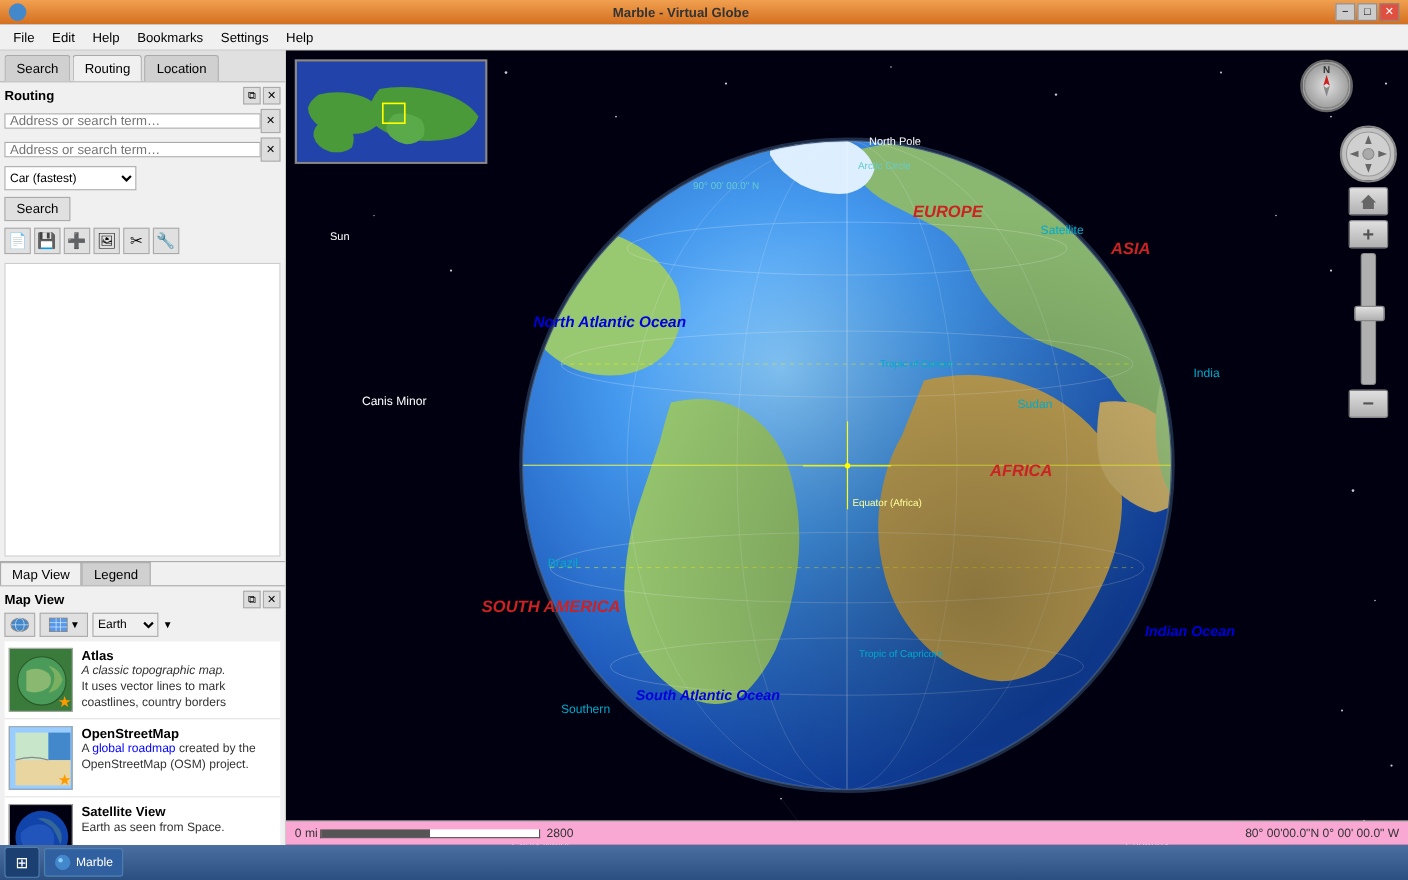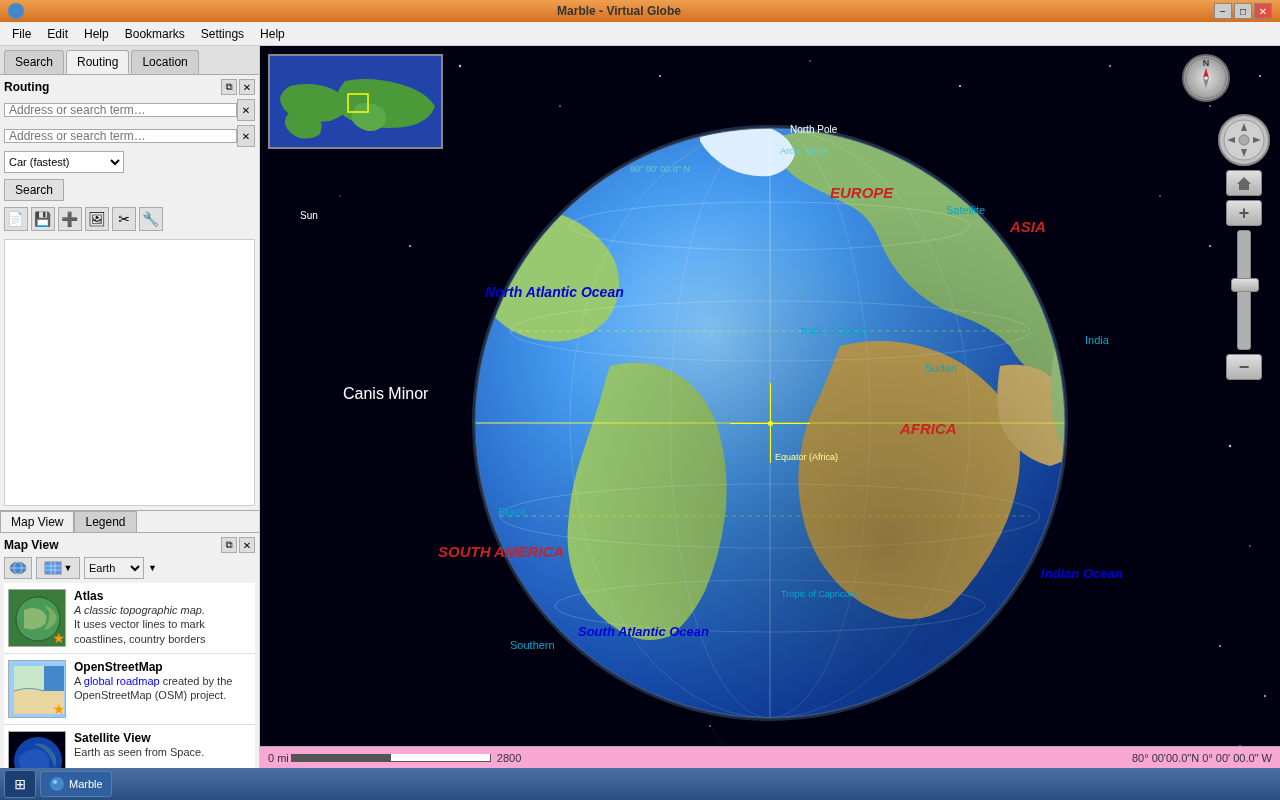--- a/index.html
+++ b/index.html
@@ -460,21 +460,21 @@
     <div style="position:absolute;top:238px;left:225px;color:#0000dd;font-size:14px;font-weight:bold;font-style:italic;pointer-events:none;">North Atlantic Ocean</div>
     <div style="position:absolute;top:578px;left:318px;color:#0000dd;font-size:13px;font-weight:bold;font-style:italic;pointer-events:none;">South Atlantic Ocean</div>
     <div style="position:absolute;top:520px;left:781px;color:#0000dd;font-size:13px;font-weight:bold;font-style:italic;pointer-events:none;">Indian Ocean</div>
     <div style="position:absolute;top:705px;left:610px;color:#0000dd;font-size:12px;font-weight:bold;font-style:italic;pointer-events:none;">Southern Ocean</div>
     <div style="position:absolute;top:497px;left:178px;color:#cc2222;font-size:15px;font-weight:bold;font-style:italic;pointer-events:none;">SOUTH AMERICA</div>
     <div style="position:absolute;top:460px;left:238px;color:#00aacc;font-size:11px;pointer-events:none;">Brazil</div>
     <div style="position:absolute;top:593px;left:250px;color:#00aacc;font-size:11px;pointer-events:none;">Southern</div>
     <div style="position:absolute;top:280px;left:540px;color:#00aacc;font-size:9px;pointer-events:none;">Tropic of Cancer</div>
     <div style="position:absolute;top:543px;left:521px;color:#00aacc;font-size:9px;pointer-events:none;">Tropic of Capricorn</div>
     <div style="position:absolute;top:406px;left:515px;color:#ffff99;font-size:9px;pointer-events:none;">Equator (Africa)</div>
-    <div style="position:absolute;top:313px;left:83px;color:white;font-size:16px;pointer-events:none;margin-top:26px;">Canis Minor</div>
+    <div style="position:absolute;top:313px;left:69px;color:white;font-size:11px;pointer-events:none;">Canis Minor</div>
     <div style="position:absolute;top:716px;left:205px;color:white;font-size:10px;pointer-events:none;">Canis Major</div>
     <div style="position:absolute;top:716px;left:763px;color:white;font-size:10px;pointer-events:none;">Eridanus</div>
     <div style="position:absolute;top:164px;left:40px;color:white;font-size:10px;pointer-events:none;">Sun</div>
     <div style="position:absolute;top:740px;left:545px;color:#cc2222;font-size:13px;font-weight:bold;font-style:italic;pointer-events:none;">ARCTICA</div>
 
     <div style="position:absolute;bottom:32px;left:0;right:0;height:22px;background:#f9a8d4;border-top:1px solid #aaa;display:flex;align-items:center;padding:0 8px;font-size:11px;color:#333;gap:16px;z-index:10;">
 
       <div style="display:flex;align-items:center;gap:0;">
         <span>0 mi</span>
         <div style="display:flex;flex-direction:column;align-items:center;margin:0 2px;">

